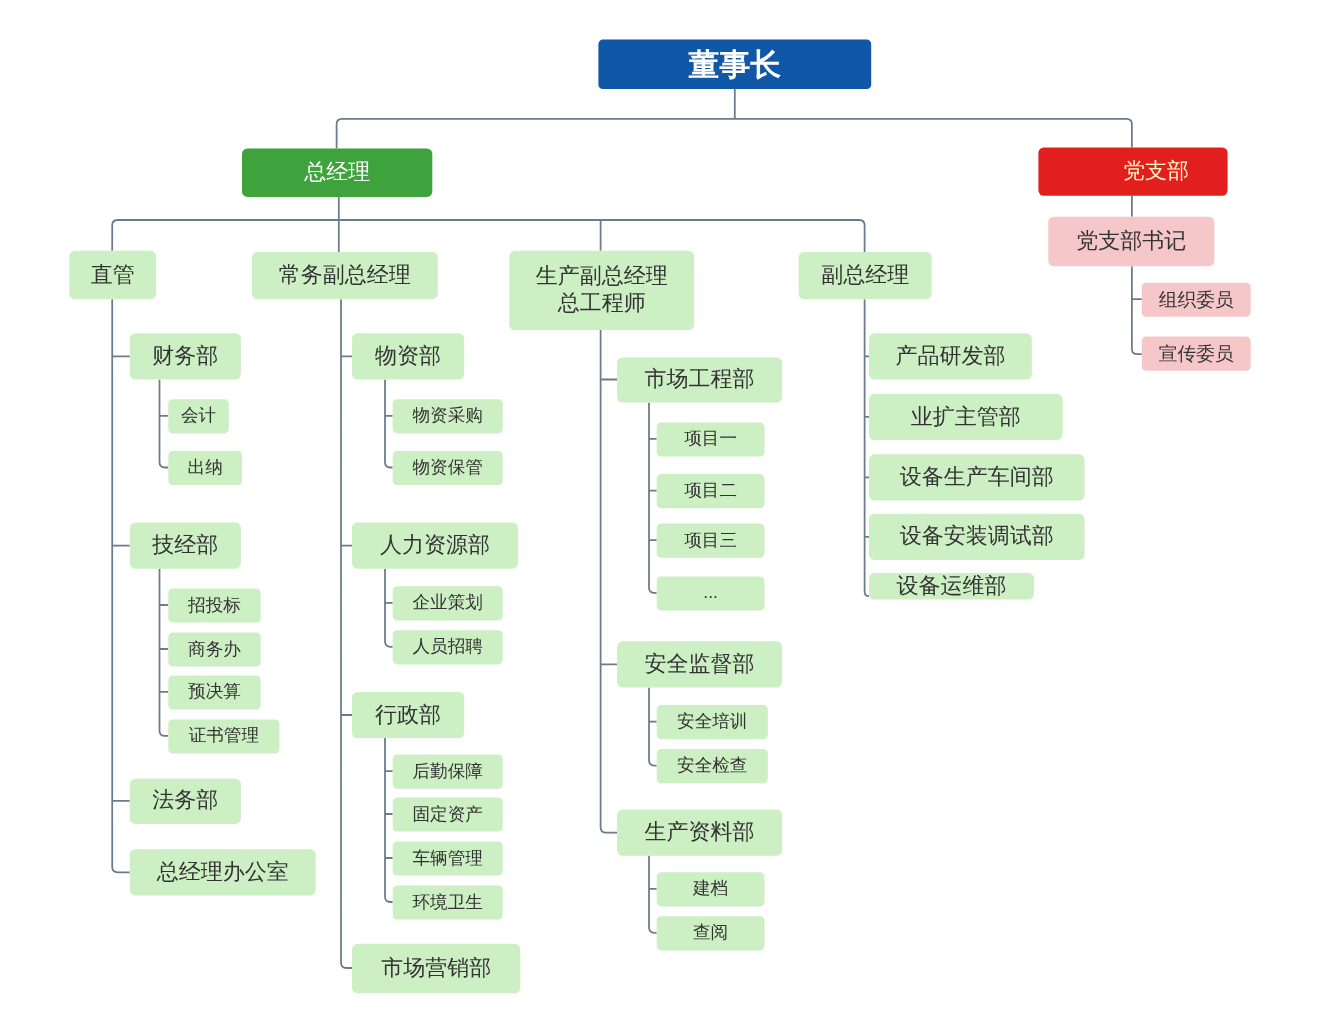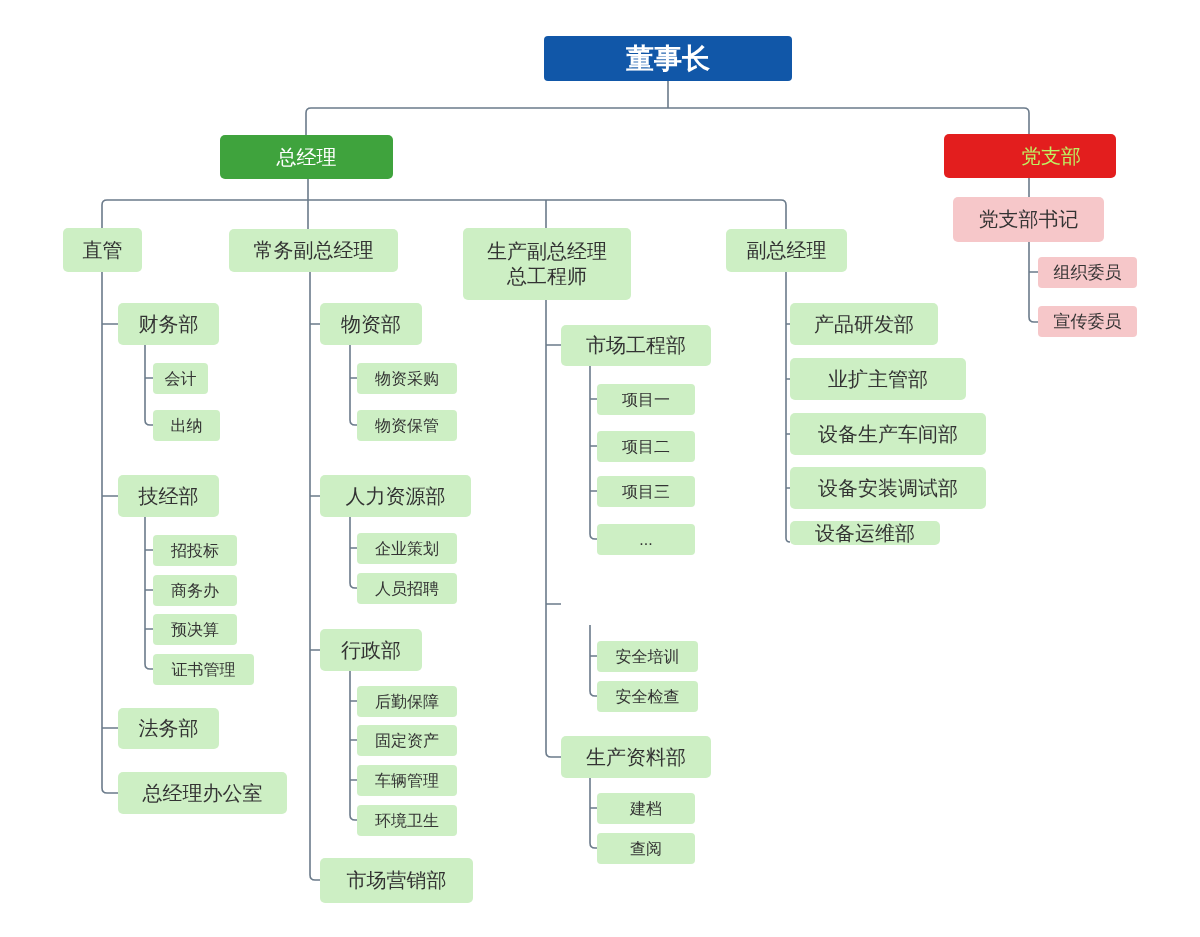--- a/index.html
+++ b/index.html
@@ -11,21 +11,21 @@
   svg.connectors path{fill:none;stroke:var(--line,#6B7B8B);stroke-width:1.6;}
   .node{
     position:absolute;display:flex;align-items:center;justify-content:center;
     box-sizing:border-box;border-radius:5px;background:var(--dept-bg,#CDEFC4);
     color:var(--text-dark,#333333);font-size:20px;line-height:1.25;
     white-space:pre-line;text-align:center;
   }
   .node.sub{font-size:16px;border-radius:4px;}
   .node.chairman{background:var(--chairman-bg,#1157A8);color:#ffffff;font-size:28px;font-weight:600;border-radius:4px;}
   .node.gm{background:var(--gm-bg,#3FA33D);color:#ffffff;}
-  .node.party{background:var(--party-bg,#E31E1E);color:#bef264;padding-left:42px;}
+  .node.party{background:var(--party-bg,#E31E1E);color:#fef9c3;padding-left:42px;}
   .node.party-light{background:var(--party-light-bg,#F6C7C9);}
   .node.party-light.sub{font-size:17px;}
 </style>
 </head>
 <body>
 
 <div class="canvas">
 
   <svg class="connectors" viewBox="0 0 1200 937">
     <path d="M668 81 V108 M306 135 V113 Q306 108 311 108 H1024 Q1029 108 1029 113 V134"></path>
@@ -73,20 +73,21 @@
   <div class="node sub" style="left:357px;top:725px;width:100px;height:31px">固定资产</div>
   <div class="node sub" style="left:357px;top:765px;width:100px;height:31px">车辆管理</div>
   <div class="node sub" style="left:357px;top:805px;width:100px;height:31px">环境卫生</div>
   <div class="node" style="left:320px;top:858px;width:153px;height:45px">市场营销部</div>
 
   <div class="node" style="left:561px;top:325px;width:150px;height:41px">市场工程部</div>
   <div class="node sub" style="left:597px;top:384px;width:98px;height:31px">项目一</div>
   <div class="node sub" style="left:597px;top:431px;width:98px;height:31px">项目二</div>
   <div class="node sub" style="left:597px;top:476px;width:98px;height:31px">项目三</div>
   <div class="node sub" style="left:597px;top:524px;width:98px;height:31px">...</div>
+  <div class="node" style="left:561px;top:583px;width:150px;height:42px">安全监督部</div>
   <div class="node sub" style="left:597px;top:641px;width:101px;height:31px">安全培训</div>
   <div class="node sub" style="left:597px;top:681px;width:101px;height:31px">安全检查</div>
   <div class="node" style="left:561px;top:736px;width:150px;height:42px">生产资料部</div>
   <div class="node sub" style="left:597px;top:793px;width:98px;height:31px">建档</div>
   <div class="node sub" style="left:597px;top:833px;width:98px;height:31px">查阅</div>
 
   <div class="node" style="left:790px;top:303px;width:148px;height:42px">产品研发部</div>
   <div class="node" style="left:790px;top:358px;width:176px;height:42px">业扩主管部</div>
   <div class="node" style="left:790px;top:413px;width:196px;height:42px">设备生产车间部</div>
   <div class="node" style="left:790px;top:467px;width:196px;height:42px">设备安装调试部</div>

